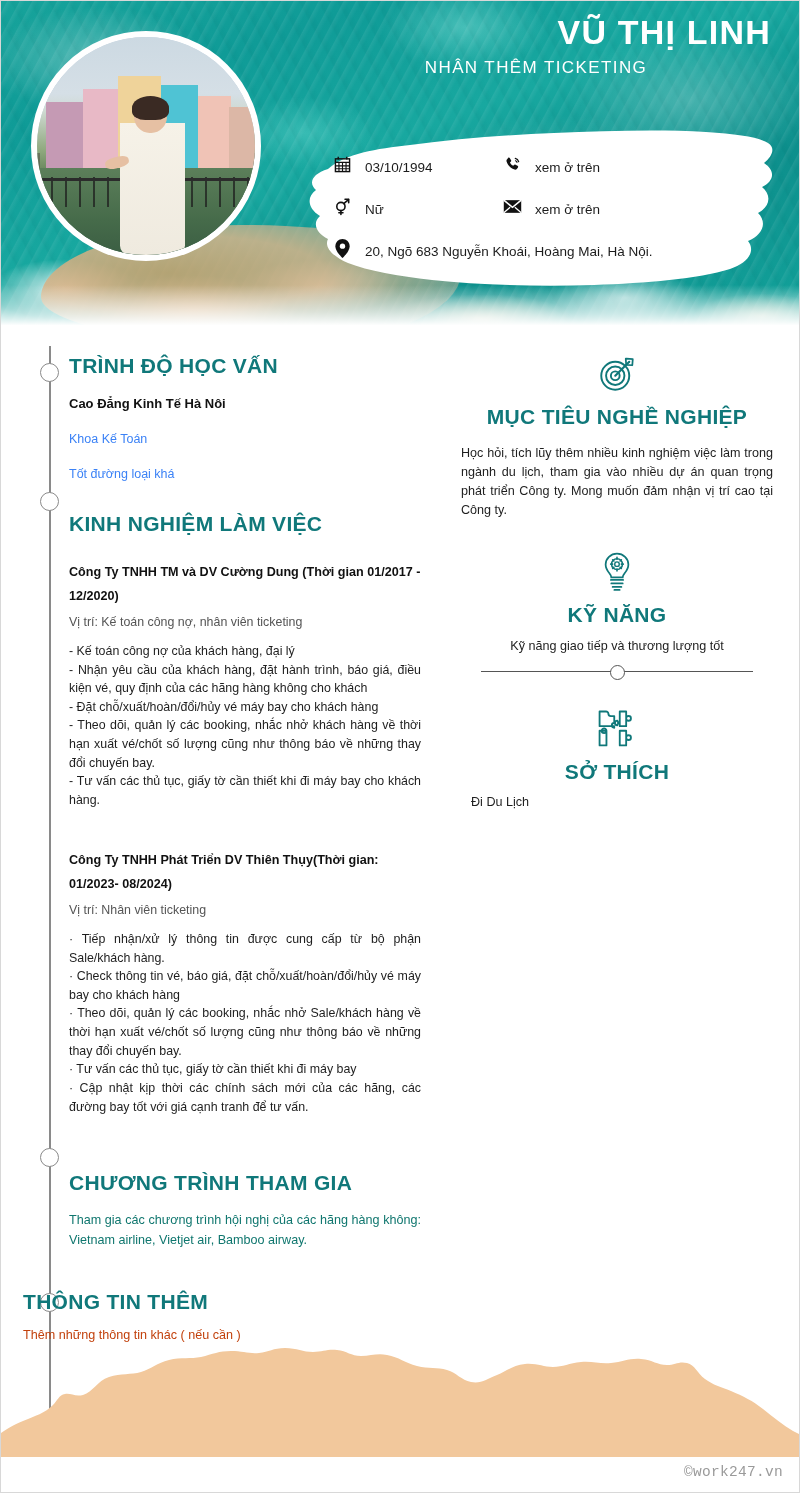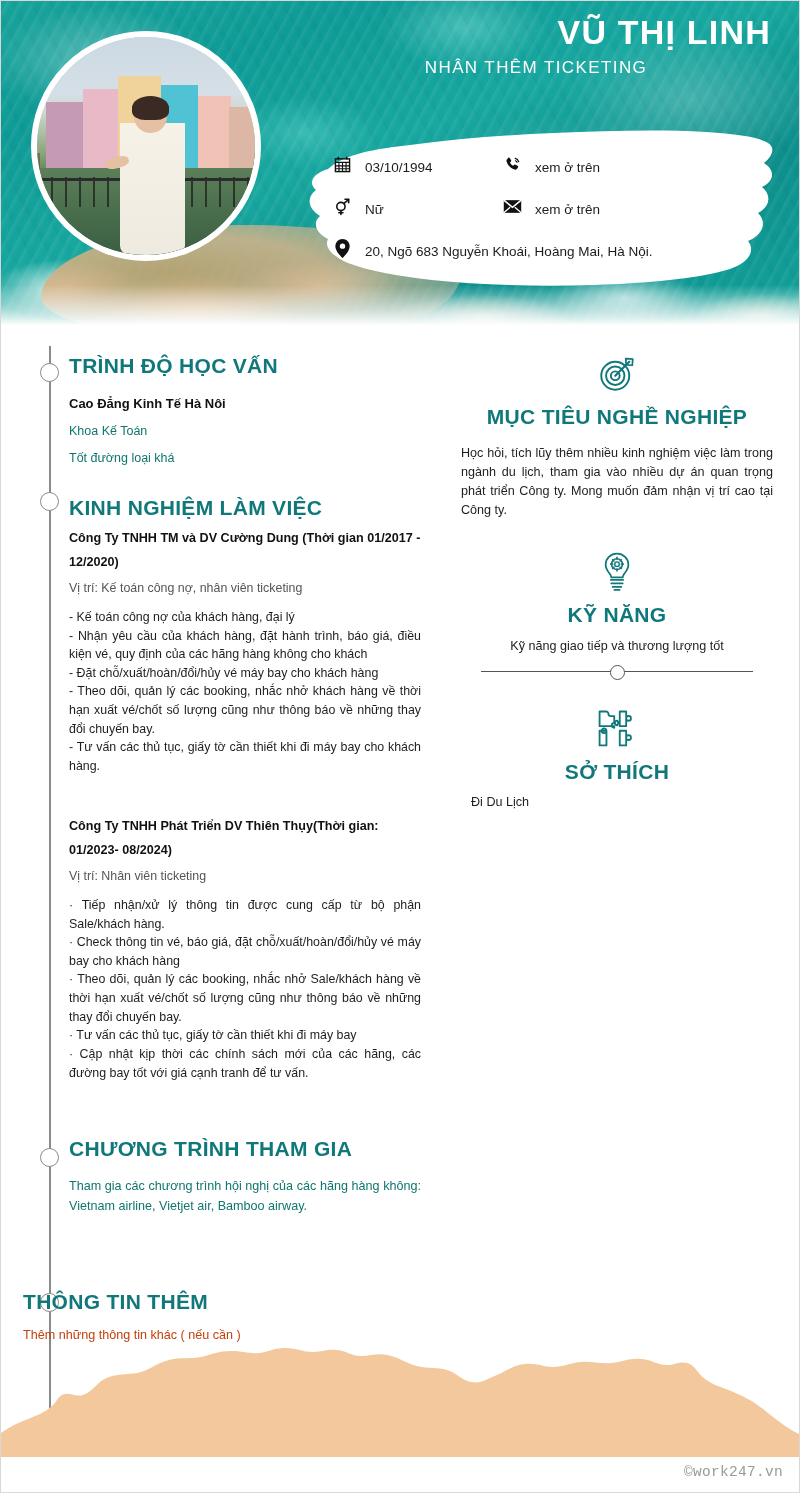--- a/index.html
+++ b/index.html
@@ -234,23 +234,23 @@
     letter-spacing: .3px;
     line-height: 1.2;
   }
   .edu-school {
     margin-top: 18px;
     font-size: 13px;
     font-weight: bold;
     color: #111;
   }
   .edu-line {
-    margin-top: 13px;
+    margin-top: 21px;
     font-size: 12.5px;
-    color: #0f766e;
+    color: #3b82f6;
   }
 
   .job-head {
     margin-top: 0;
     font-size: 12.6px;
     font-weight: bold;
     color: #111;
     line-height: 1.85;
   }
   .job-pos {
@@ -463,21 +463,21 @@
     <div>
       <div class="sec-title">TRÌNH ĐỘ HỌC VẤN</div>
       <div class="edu-school">Cao Đẳng Kinh Tế Hà Nôi</div>
       <div class="edu-line">Khoa Kế Toán</div>
       <div class="edu-line">Tốt đường loại khá</div>
     </div>
 
     <div style="margin-top:30px">
       <div class="sec-title">KINH NGHIỆM LÀM VIỆC</div>
 
-      <div style="margin-top:7px">
+      <div style="margin-top:25px">
         <div class="job-head">Công Ty TNHH TM và DV Cường Dung  (Thời gian 01/2017 - 12/2020)</div>
         <div class="job-pos">Vị trí: Kế toán công nợ, nhân viên ticketing</div>
         <div class="job-body" style="white-space:pre-line">- Kế toán công nợ của khách hàng, đại lý
 - Nhận yêu cầu của khách hàng, đặt hành trình, báo giá, điều kiện vé, quy định của các hãng hàng không cho khách
 - Đặt chỗ/xuất/hoàn/đổi/hủy vé máy bay cho khách hàng
 - Theo dõi, quản lý các booking, nhắc nhở khách hàng về thời hạn xuất vé/chốt số lượng cũng như thông báo về những thay đổi chuyến bay.
 - Tư vấn các thủ tục, giấy tờ cần thiết khi đi máy bay cho khách hàng.</div>
       </div>
 
       <div style="margin-top:40px">

